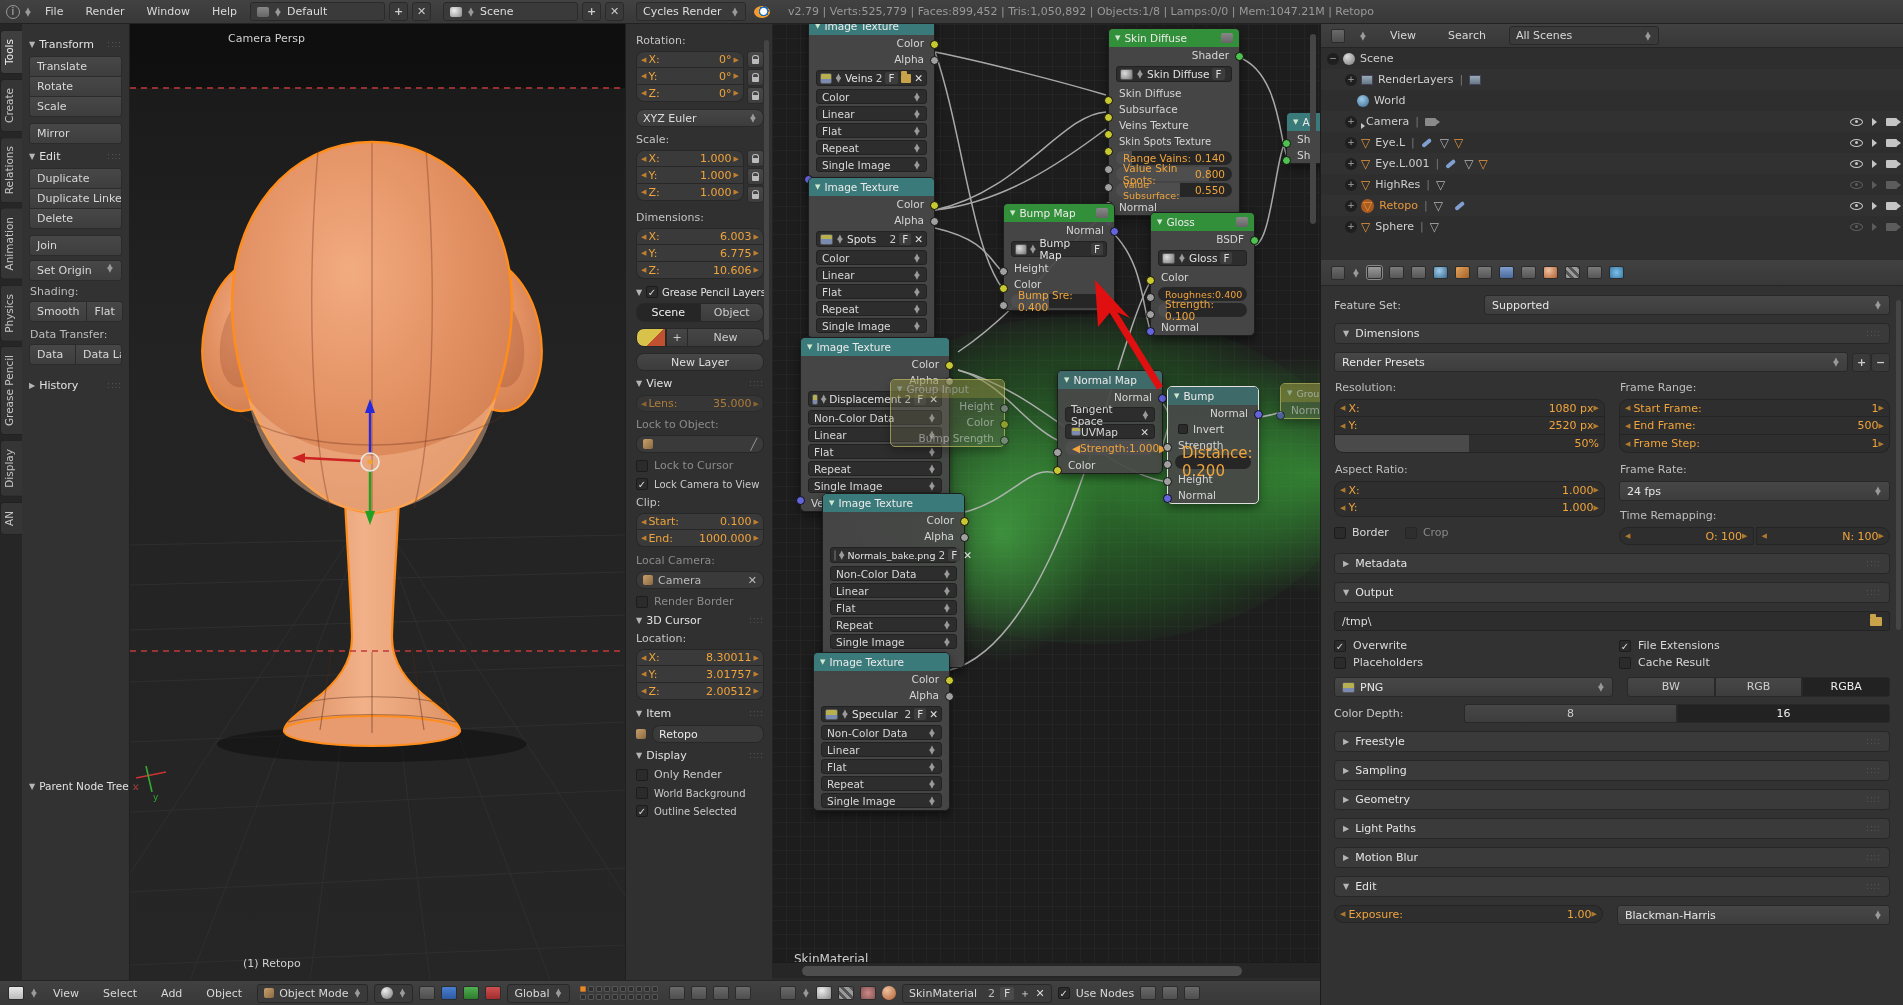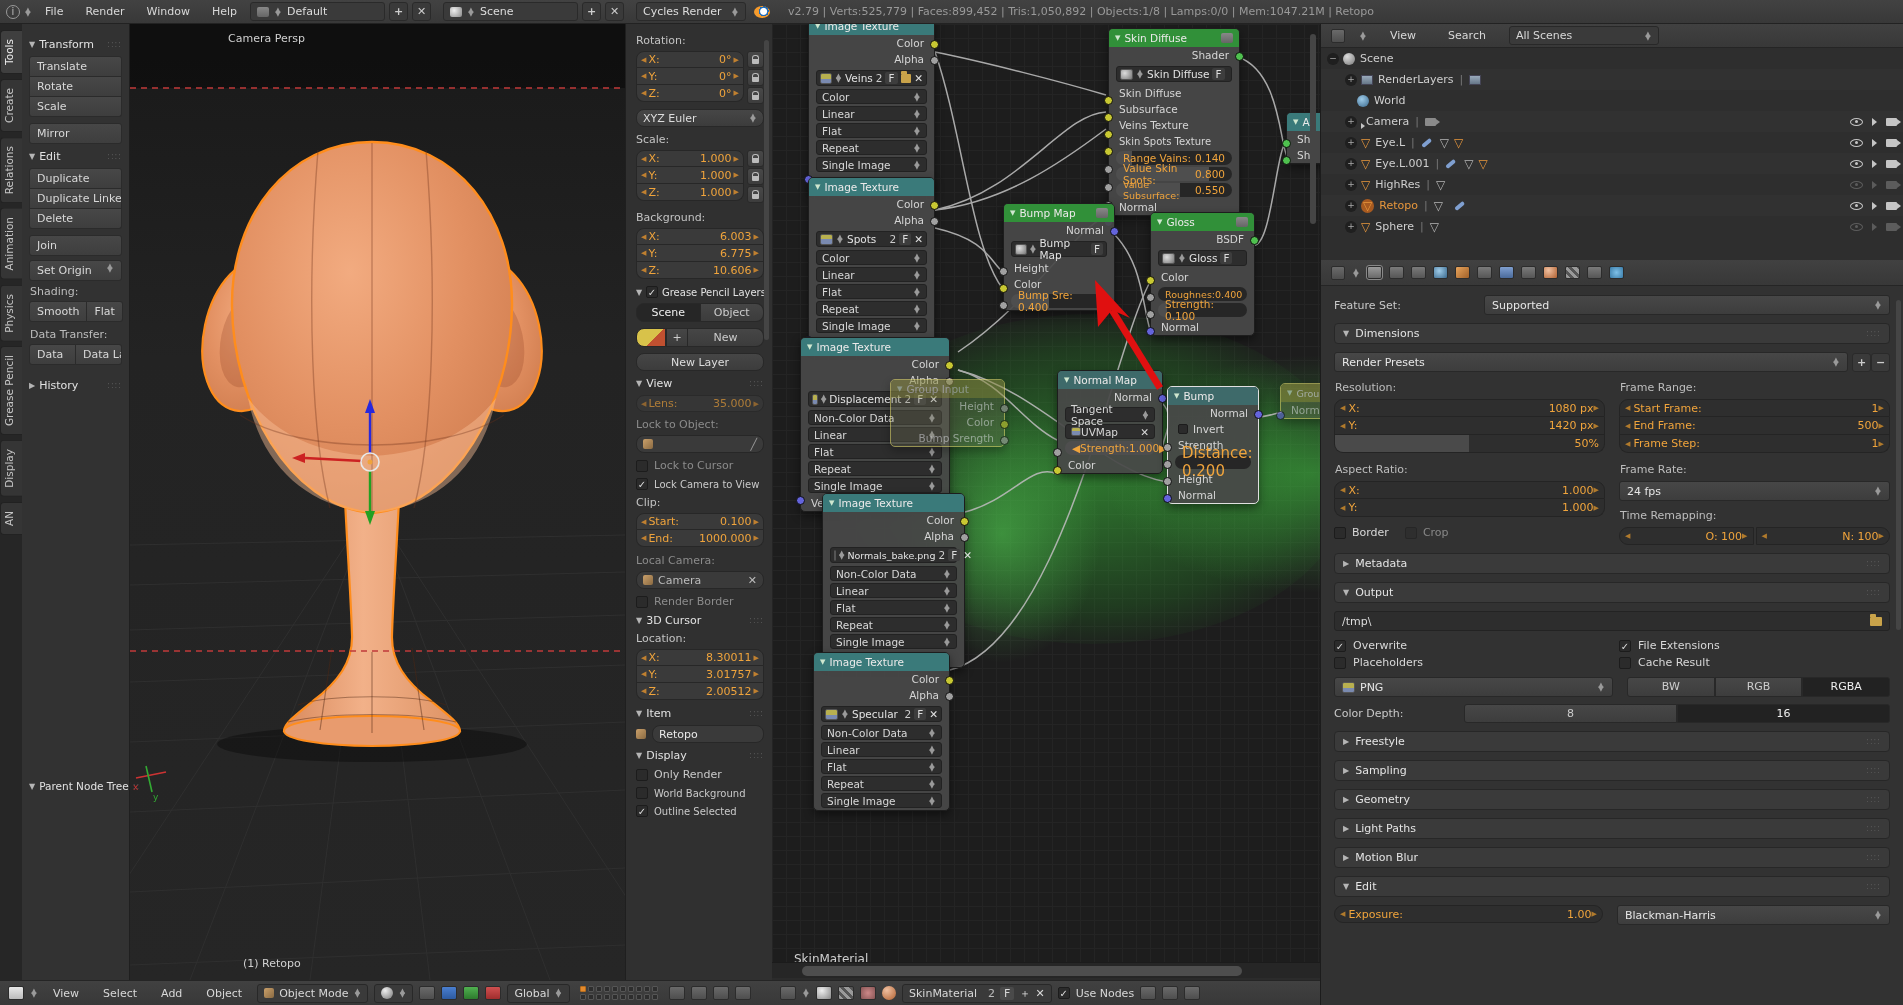--- a/index.html
+++ b/index.html
@@ -410,21 +410,21 @@
             <span class="lock-i"></span>
           </div>
         <div class="lockbtn">
             <span class="lock-i"></span>
           </div>
         <div class="lockbtn">
             <span class="lock-i"></span>
           </div>
       </div>
     </div>
-    <div class="np-label">Background:</div>
+    <div class="np-label">Dimensions:</div>
     <div class="stack">
       <div class="nf">
           <span class="arr">◀</span>
           <span class="nl">X:</span>
           <span class="nv">6.003</span>
           <span class="arr">▶</span>
         </div>
       <div class="nf">
           <span class="arr">◀</span>
           <span class="nl">Y:</span>
@@ -1202,21 +1202,21 @@
           <div class="pstack">
             <div class="pnf">
                 <span class="arr">◀</span>
                 <span style="margin-left:3px">X:</span>
                 <span class="nv">1080 px</span>
                 <span class="arr">▶</span>
               </div>
             <div class="pnf">
                 <span class="arr">◀</span>
                 <span style="margin-left:3px">Y:</span>
-                <span class="nv">1420 px</span>
+                <span class="nv">2520 px</span>
                 <span class="arr">▶</span>
               </div>
             <div class="pnf" style="background:linear-gradient(90deg,#4a4a4a 50%,#2e2e2e 50%)">
                 <span class="nv">50%</span>
               </div>
           </div>
         </div>
         <div>
           <div class="pcol-label">Frame Range:</div>
           <div class="pstack">

